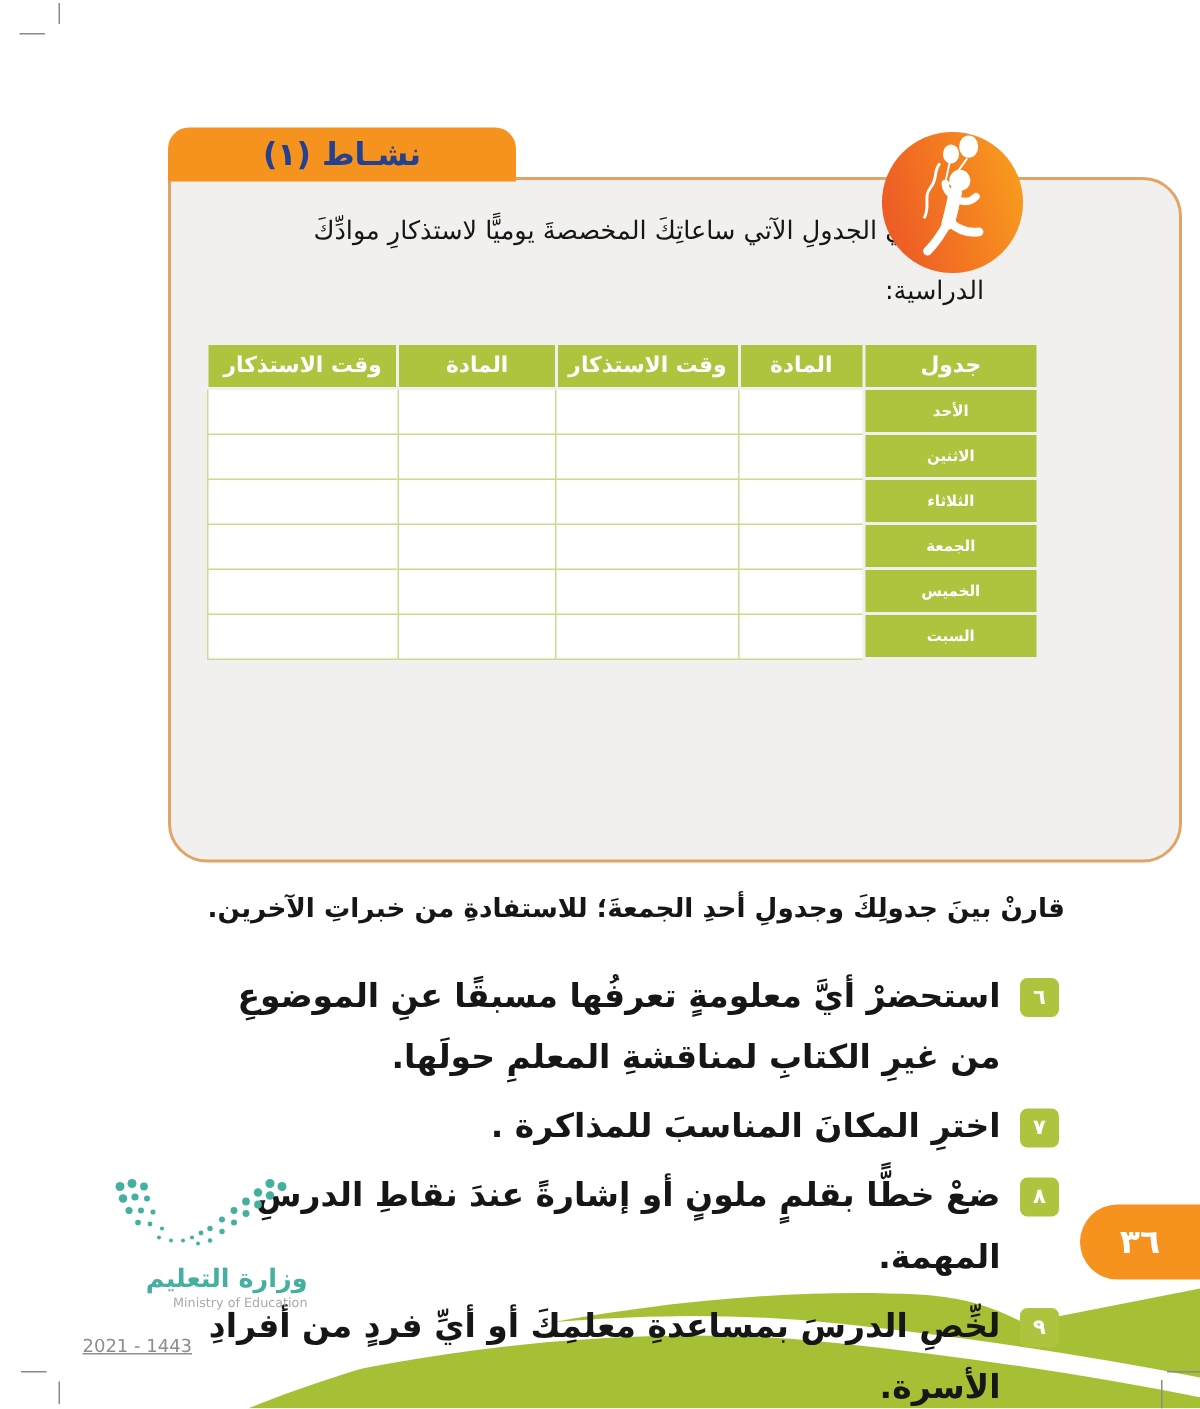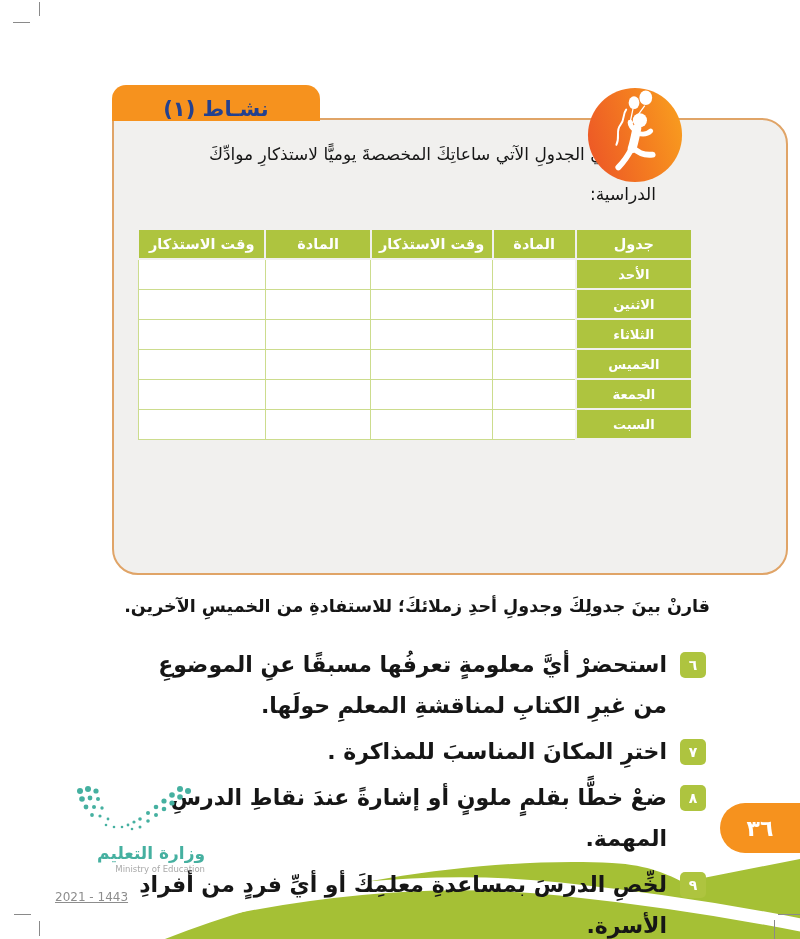--- a/index.html
+++ b/index.html
@@ -10,23 +10,23 @@
   *{margin:0;padding:0;box-sizing:border-box;}
   html,body{width:800px;height:939px;}
   body{
     position:relative;overflow:hidden;background:#ffffff;
     font-family:"DejaVu Sans","Liberation Sans",sans-serif;color:var(--ink);
   }
   
   .crop{position:absolute;background:#8a8a8a;}
   
   .activity-tab{
-    position:absolute;left:112px;top:85px;width:208px;height:36px;
+    position:absolute;left:112px;top:85px;width:232px;height:36px;
     background:var(--orange);border-radius:14px 14px 0 0;
-    display:flex;align-items:flex-end;justify-content:center;
+    display:flex;align-items:center;justify-content:center;
     color:var(--navy);font-weight:bold;font-size:21px;z-index:3;
   }
   
   .panel{
     position:absolute;left:112px;top:118px;width:676px;height:457px;
     background:var(--box-bg);border:2px solid var(--box-border);
     border-radius:0 26px 26px 26px;z-index:2;
   }
   .panel-instruction{
     position:absolute;top:14px;right:18px;left:26px;
@@ -36,21 +36,21 @@
   
   .activity-icon{position:absolute;left:586px;top:86px;width:98px;height:98px;z-index:4;}
   
   .sched-wrap{position:absolute;left:23px;top:108px;width:556px;}
   table.sched{width:100%;border-collapse:collapse;direction:rtl;table-layout:fixed;}
   table.sched th{
     background:var(--green);color:#ffffff;font-size:14.5px;font-weight:bold;
     height:30px;border:2px solid var(--box-bg);
   }
   table.sched td.day{
-    background:var(--green);color:#ffffff;font-size:13px;font-weight:bold;
+    background:var(--green);color:#ffffff;font-size:10px;font-weight:bold;
     text-align:center;border:2px solid var(--box-bg);
   }
   table.sched td.blank{
     background:#ffffff;border:1px solid var(--grid-green);height:30px;
   }
   
   .compare-note{
     position:absolute;left:90px;right:90px;top:596px;direction:rtl;
     text-align:right;font-size:17.5px;font-weight:bold;color:#161616;z-index:3;
   }
@@ -156,46 +156,46 @@
             <td class="blank"></td>
           </tr>
           <tr>
             <td class="day">الثلاثاء</td>
             <td class="blank"></td>
             <td class="blank"></td>
             <td class="blank"></td>
             <td class="blank"></td>
           </tr>
           <tr>
+            <td class="day">الجمعة</td>
+            <td class="blank"></td>
+            <td class="blank"></td>
+            <td class="blank"></td>
+            <td class="blank"></td>
+          </tr>
+          <tr>
             <td class="day">الخميس</td>
-            <td class="blank"></td>
-            <td class="blank"></td>
-            <td class="blank"></td>
-            <td class="blank"></td>
-          </tr>
-          <tr>
-            <td class="day">الجمعة</td>
             <td class="blank"></td>
             <td class="blank"></td>
             <td class="blank"></td>
             <td class="blank"></td>
           </tr>
           <tr>
             <td class="day">السبت</td>
             <td class="blank"></td>
             <td class="blank"></td>
             <td class="blank"></td>
             <td class="blank"></td>
           </tr>
         </tbody>
     </table>
   </div>
 </div>
 
-<p class="compare-note">قارنْ بينَ جدولِكَ وجدولِ أحدِ زملائكَ؛ للاستفادةِ من الخميسِ الآخرين.</p>
+<p class="compare-note">قارنْ بينَ جدولِكَ وجدولِ أحدِ الجمعةَ؛ للاستفادةِ من خبراتِ الآخرين.</p>
 
 <div class="tips" id="tips">
     <div class="tip-row">
       <span class="tip-badge">٦</span>
       <span class="tip-text">استحضرْ أيَّ معلومةٍ تعرفُها مسبقًا عنِ الموضوعِ من غيرِ الكتابِ لمناقشةِ المعلمِ حولَها.</span>
     </div>
     <div class="tip-row">
       <span class="tip-badge">٧</span>
       <span class="tip-text">اخترِ المكانَ المناسبَ للمذاكرة .</span>
     </div>

